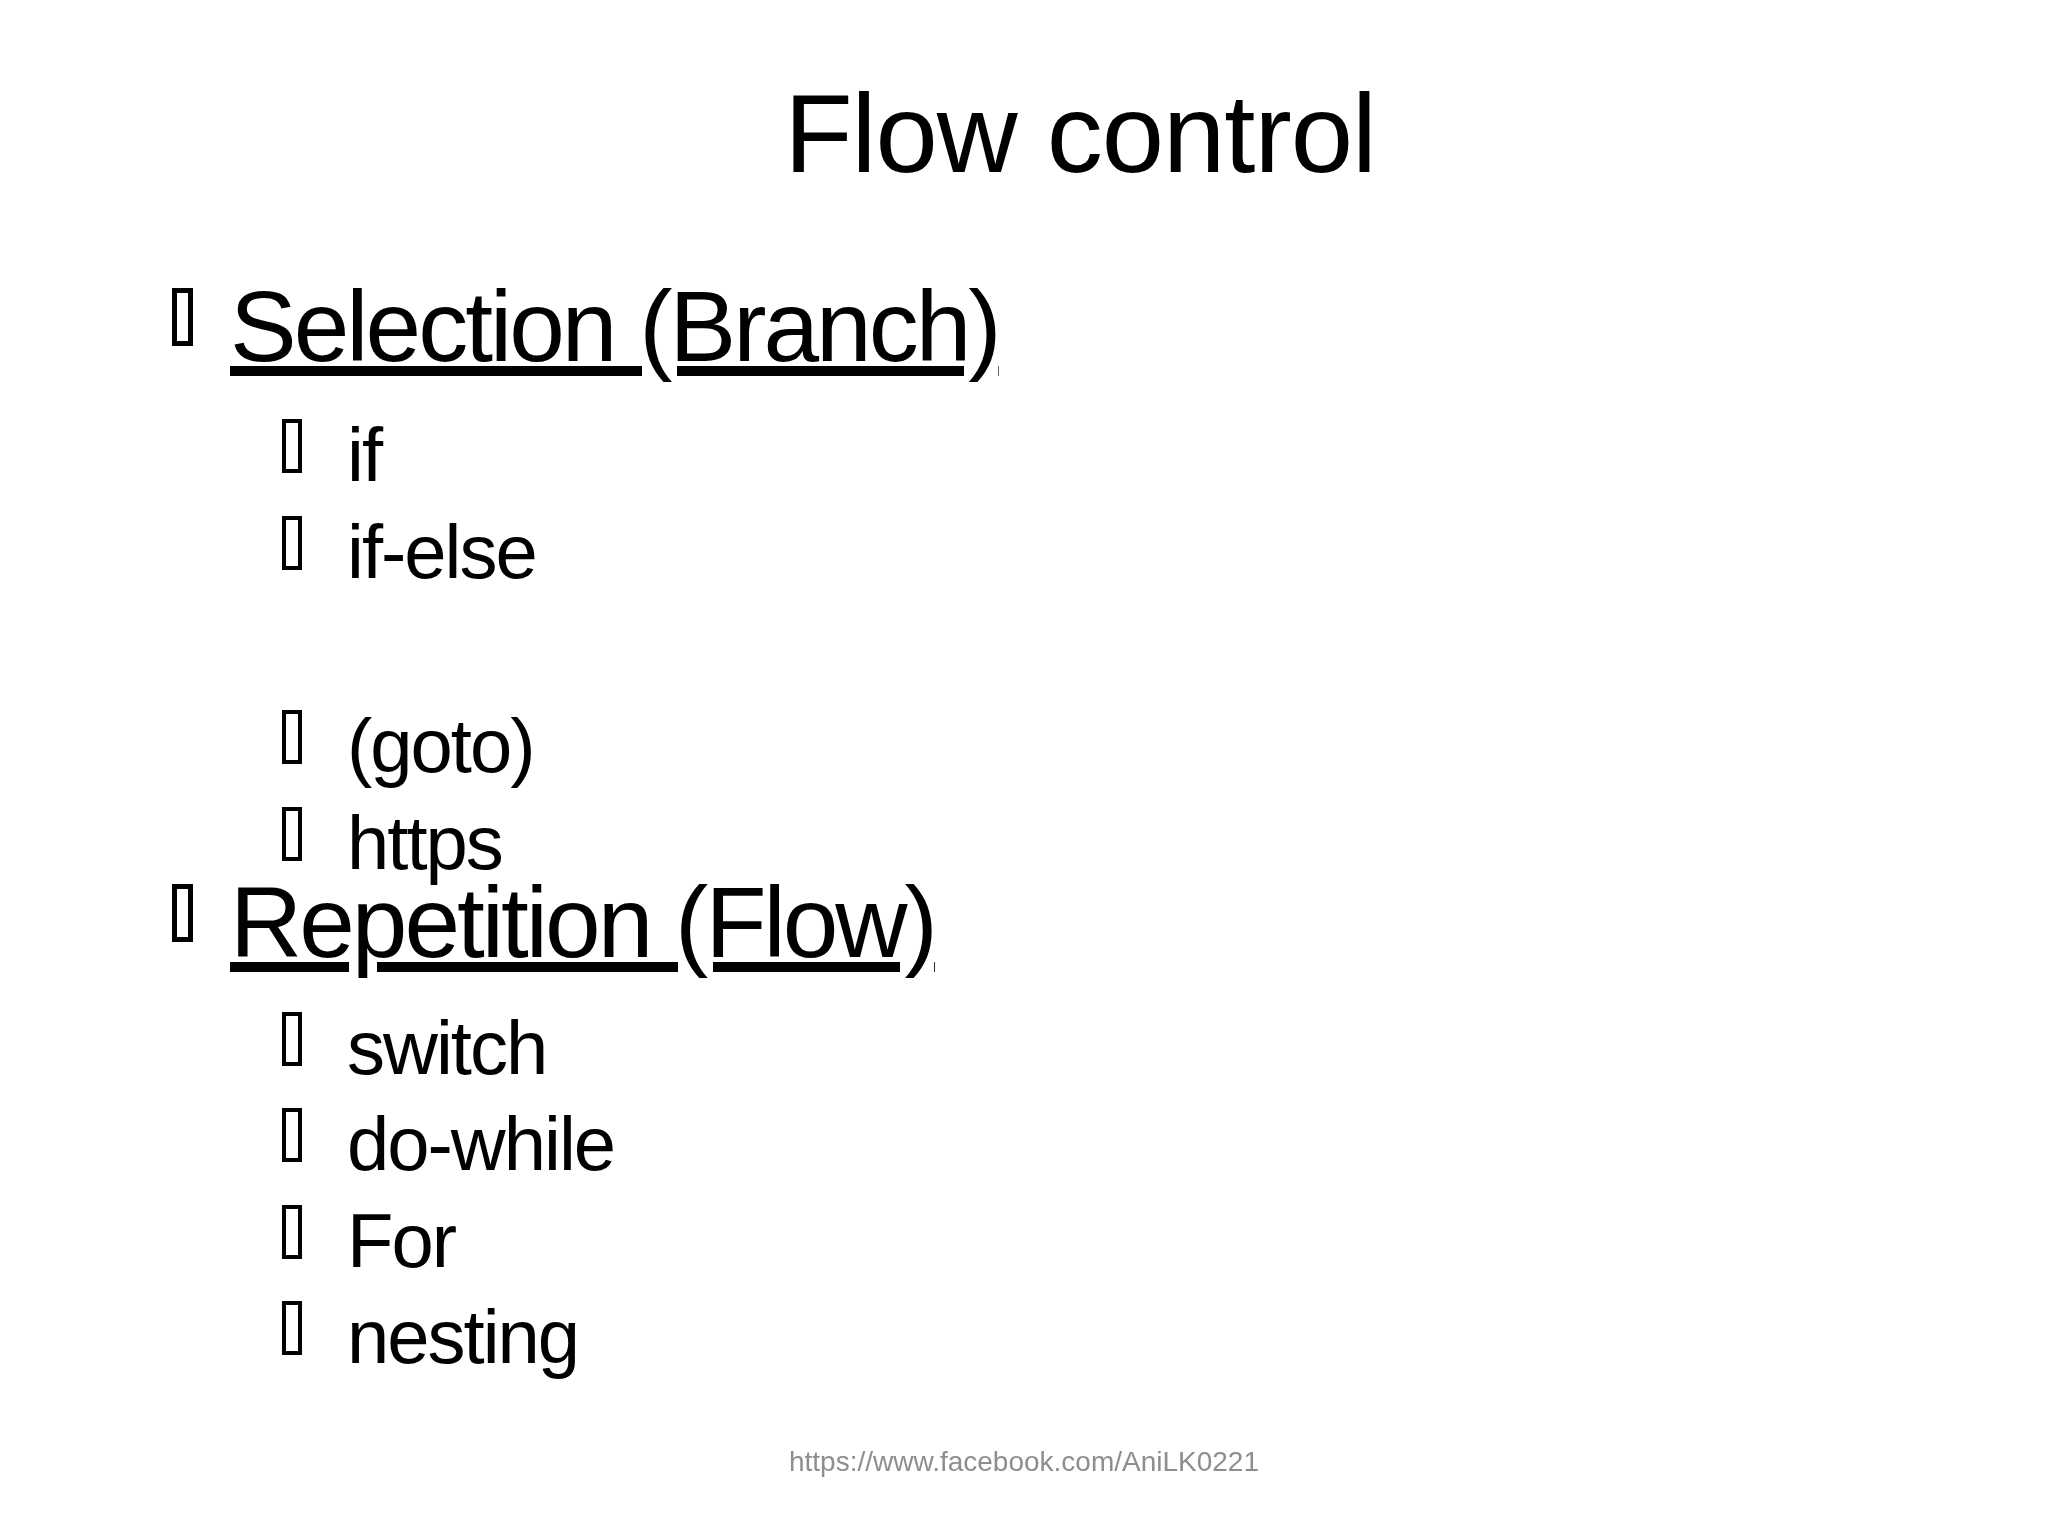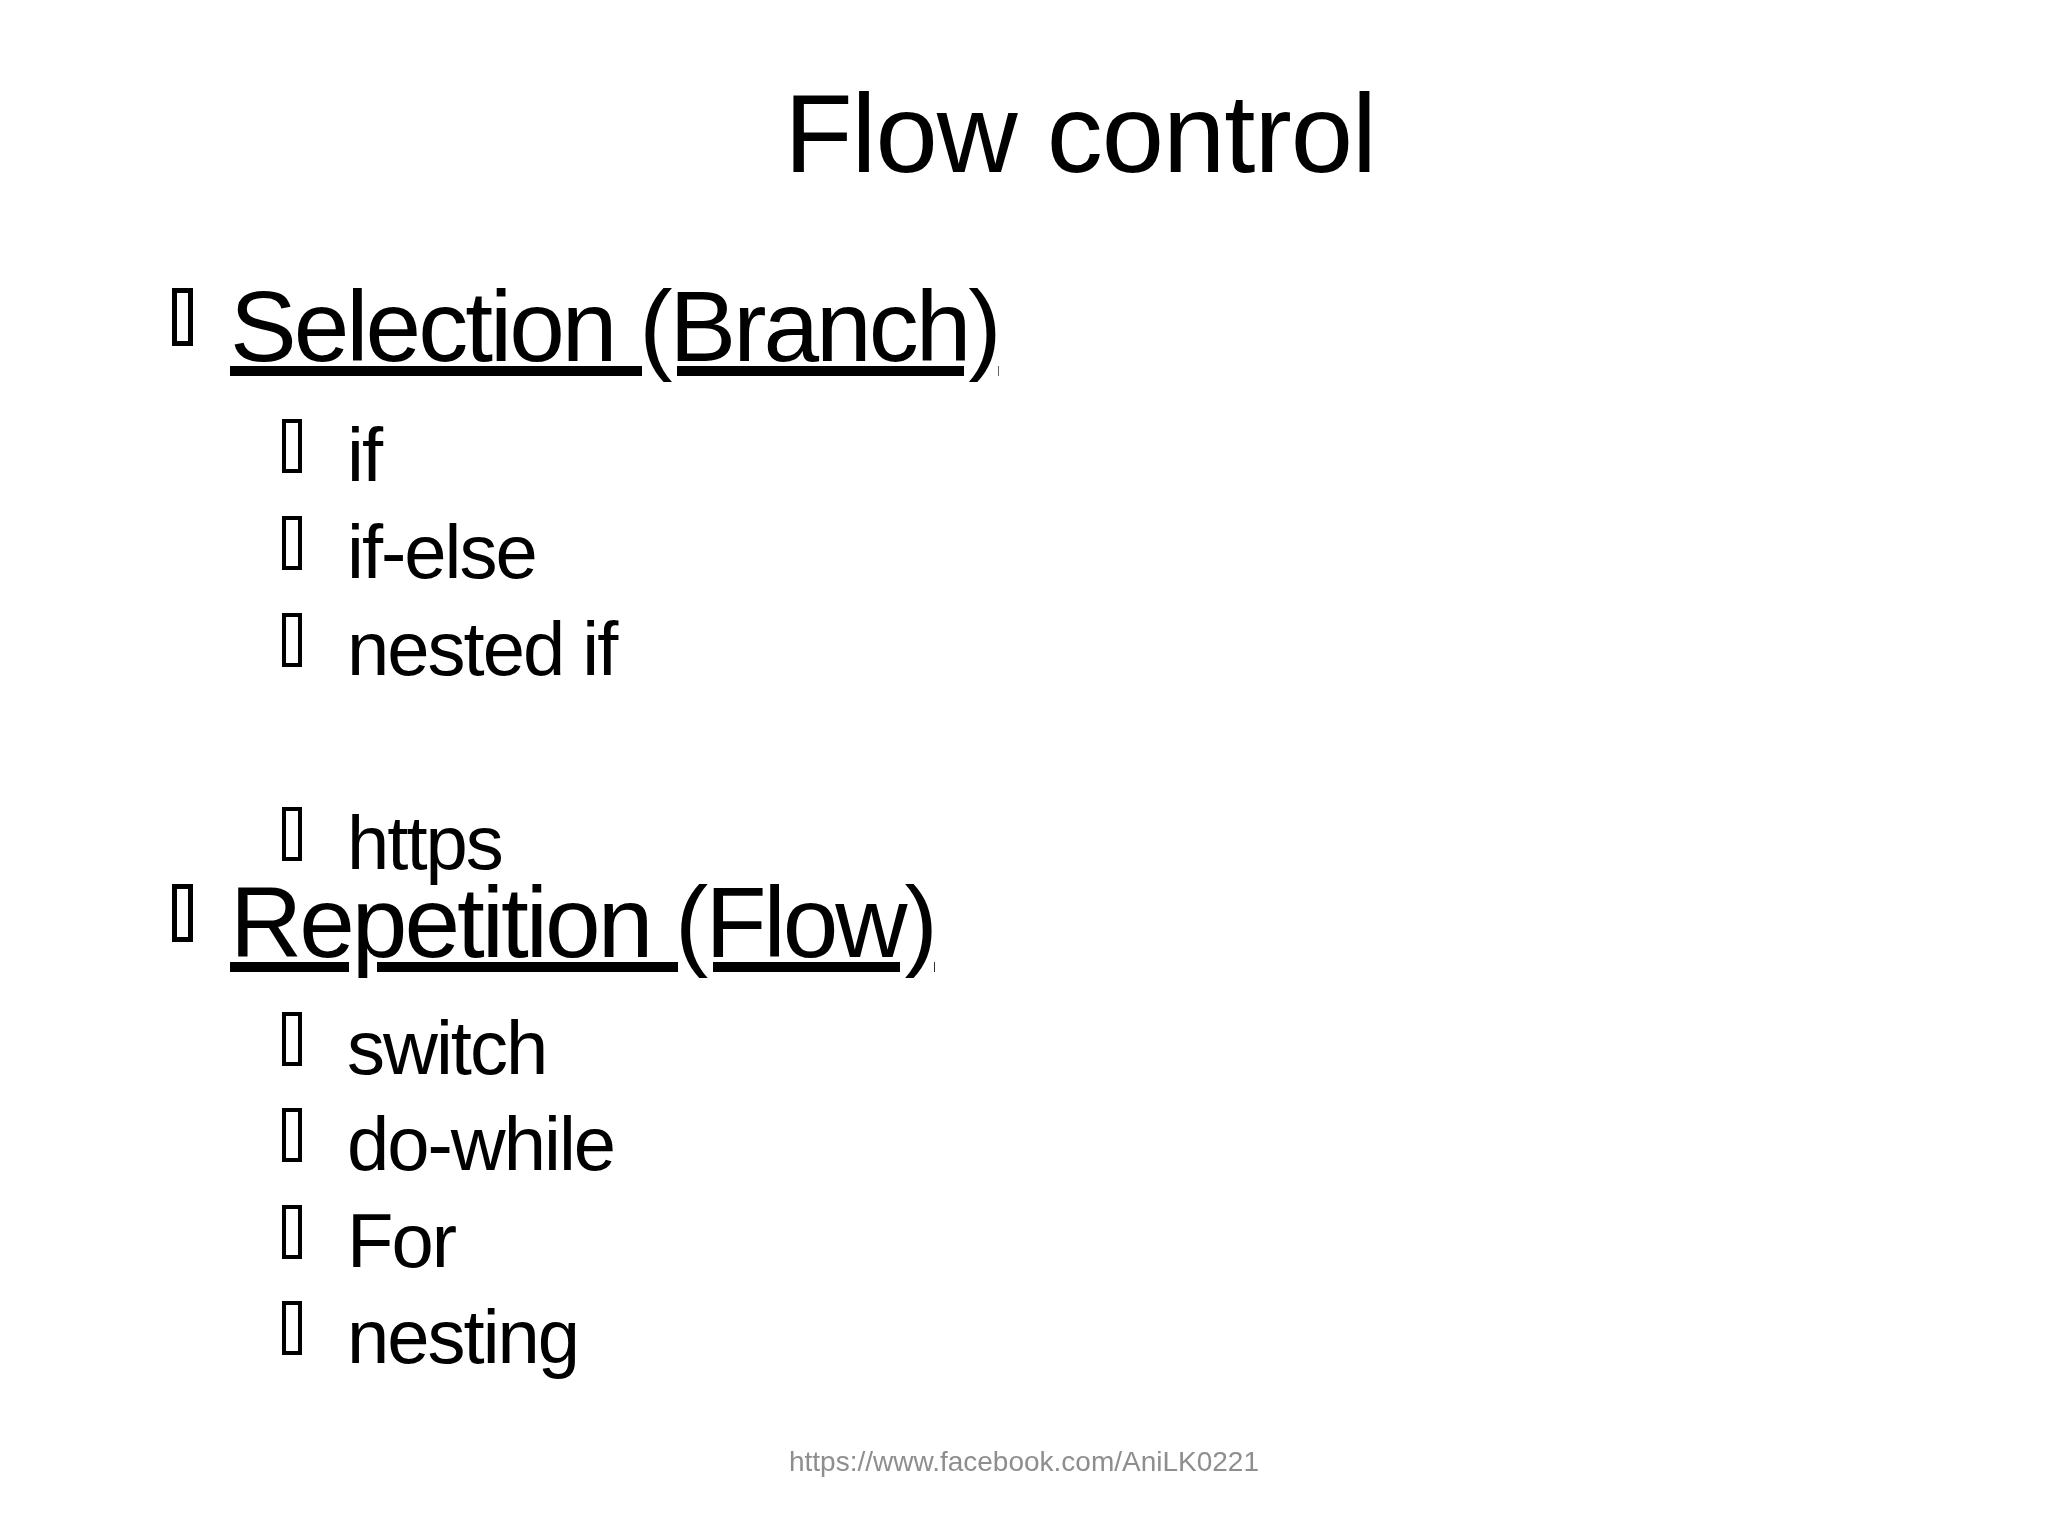--- a/index.html
+++ b/index.html
@@ -90,25 +90,25 @@
   <div class="line l2" style="top:385px">
     <span class="tofu"></span>
     <span class="txt">if</span>
   </div>
 
   <div class="line l2" style="top:482px">
     <span class="tofu"></span>
     <span class="txt">if-else</span>
   </div>
 
-  <div class="line l2" style="top:579px">
+
+  <div class="line l2" style="top:676px">
     <span class="tofu"></span>
-    <span class="txt">nested if</span>
+    <span class="txt">(goto)</span>
   </div>
-
 
   <div class="line l2" style="top:773px">
     <span class="tofu"></span>
     <span class="txt">https</span>
   </div>
 
   <div class="line l1" style="top:872px">
     <span class="tofu"></span>
     <span class="txt">Repetition (Flow)</span>
   </div>

